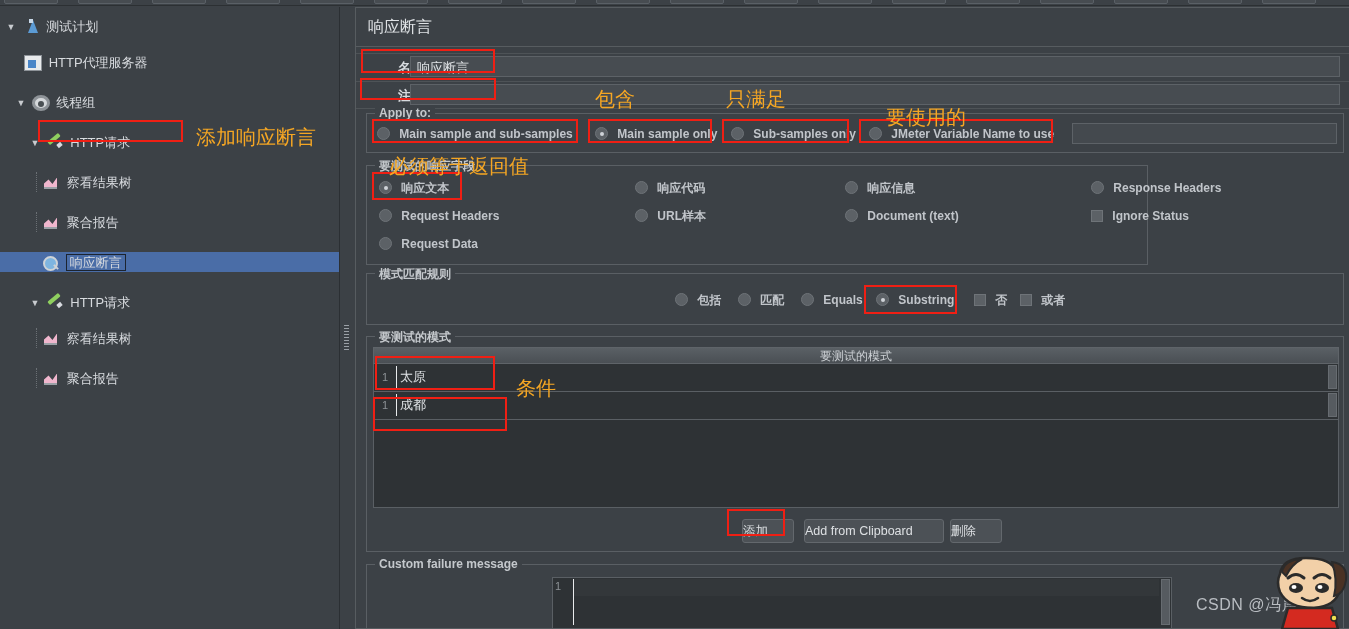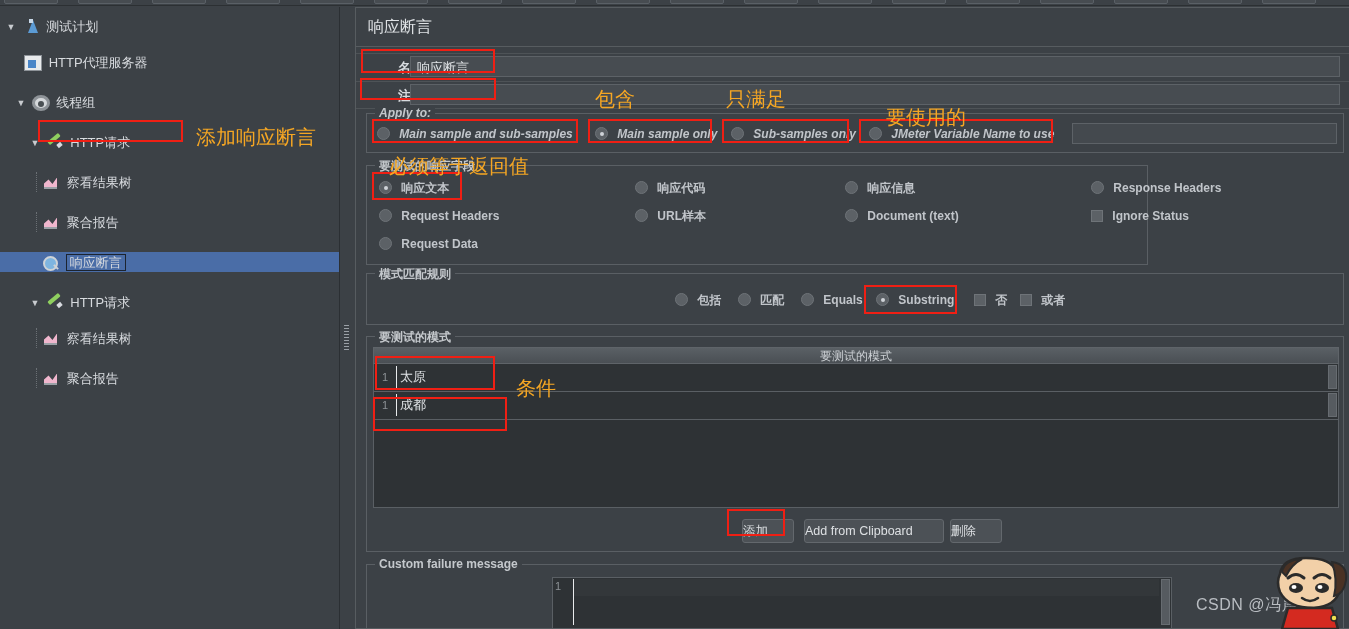--- a/index.html
+++ b/index.html
@@ -394,21 +394,21 @@
       <div class="ftext" style="left:48px; top:0; width:930px;">响应断言</div>
     </div>
     <div class="rowline" style="top:73px"></div>
 
     <div class="fieldrow" style="top:76px;width:980px;">
       <span class="flabel">注释：</span>
       <div class="ftext" style="left:48px; top:0; width:930px;"></div>
     </div>
     <div class="rowline" style="top:100px"></div>
 
-    <div class="group" style="left:10px; top:105px; width:978px; height:40px;font-style:italic;">
+    <div class="group" style="left:10px; top:105px; width:978px; height:40px;">
       <span class="group-title">Apply to:</span>
 
       <div class="opt" style="left:10px; top:12px;">
         <span class="radio"></span>
         <span class="optlabel">Main sample and sub-samples</span>
       </div>
 
       <div class="opt" style="left:228px; top:12px;">
         <span class="radio on"></span>
         <span class="optlabel">Main sample only</span>

